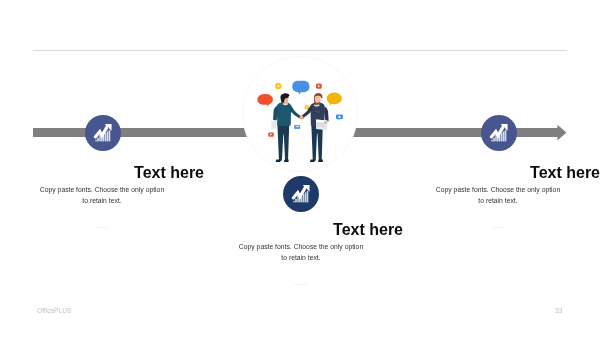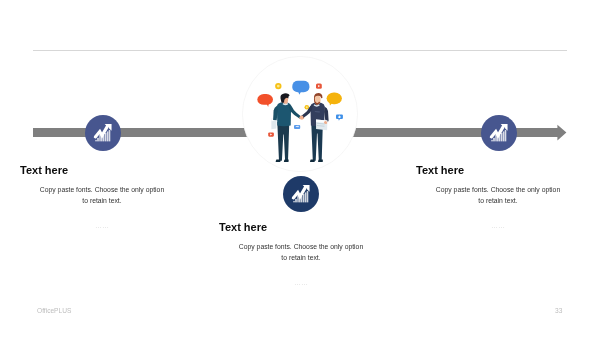--- a/index.html
+++ b/index.html
@@ -7,22 +7,22 @@
   .slide{position:relative;width:600px;height:337px;background:#fff;}
 
   .topline{position:absolute;left:33px;top:50px;width:534px;height:1px;background:#d7d7d7;}
 
   .arrow-wrap{position:absolute;left:33px;top:119px;width:534px;height:28px;}
 
   .illus-wrap{position:absolute;left:242px;top:56px;width:116px;height:116px;}
 
   .node-circle{position:absolute;border-radius:50%;}
 
-  .title{position:absolute;font-weight:bold;font-size:11px;color:#0d0d0d;
-         text-align:left;white-space:nowrap;padding-left:20px;}
+  .title{position:absolute;font-weight:bold;font-size:16px;color:#0d0d0d;
+         text-align:right;white-space:nowrap;}
   .body-txt{position:absolute;font-size:6.8px;color:#333333;text-align:center;
             line-height:10.7px;white-space:nowrap;}
   .dots{position:absolute;font-size:7px;color:#d6d6d6;text-align:center;white-space:nowrap;}
 
   .footer-brand{position:absolute;font-size:6.6px;color:#bdbdbd;}
   .footer-page{position:absolute;font-size:6.6px;color:#bdbdbd;}
 </style>
 </head>
 <body>
 

